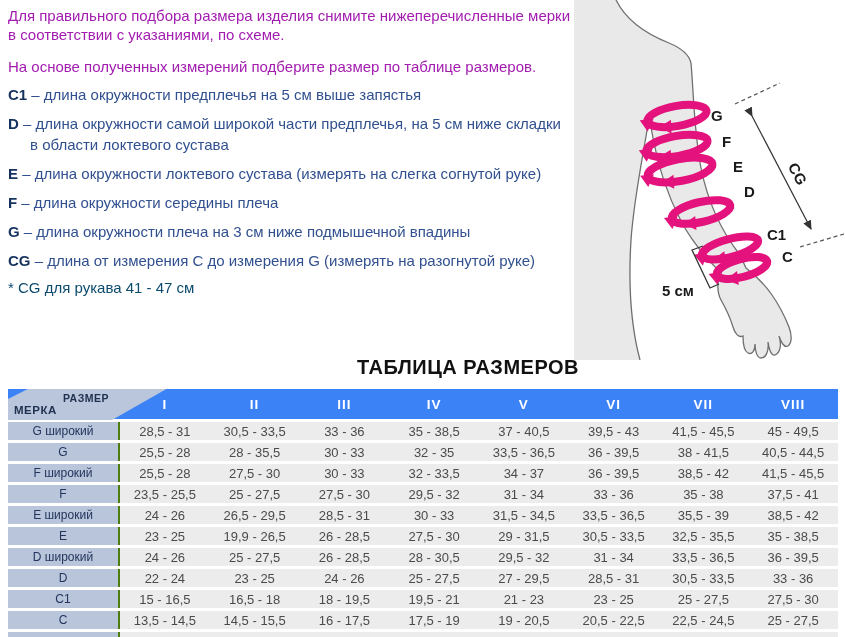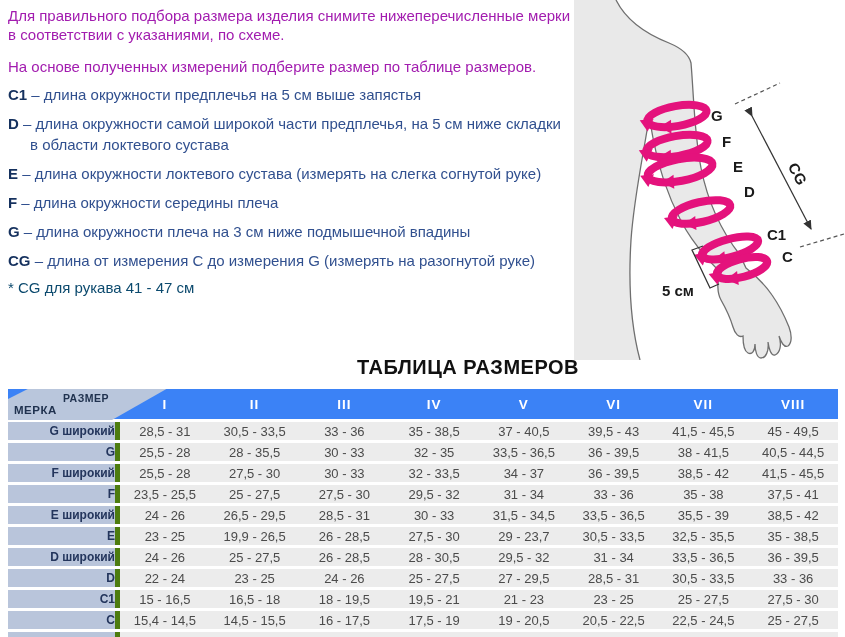--- a/index.html
+++ b/index.html
@@ -23,22 +23,22 @@
              font-size:20px;font-weight:bold;color:#111;white-space:nowrap;letter-spacing:.5px;text-align:right;}
 
   
   .size-table{position:absolute;left:8px;top:386px;width:830px;
               border-collapse:separate;border-spacing:0 3px;table-layout:fixed;}
   .size-table th{background:#3b82f6;color:#fff;font-size:13.5px;font-weight:bold;
                  height:30px;text-align:center;letter-spacing:1px;padding:0;}
   .size-table th.corner{position:relative;width:112px;padding:0;}
   .size-table td{background:#ececec;color:#4b4b4b;font-size:13px;height:18px;
                  text-align:center;padding:0;}
-  .size-table td.label{background:#b9c5db;color:#23355c;font-size:12px;font-weight:bold;
-                       border-right:5px solid #4d7c0f;text-align:right;}
+  .size-table td.label{background:#b9c5db;color:#23355c;font-size:12px;font-weight:normal;
+                       border-right:2px solid #4d7c0f;}
   .corner-light{position:absolute;left:0;top:0;width:165px;height:31px;background:#b9c6dc;
                 clip-path:polygon(0 32%, 12% 0, 96% 0, 63% 100%, 0 100%);}
   .corner-top{position:absolute;left:55px;top:3px;font-size:10.5px;font-weight:bold;
               color:#20324f;letter-spacing:.5px;}
   .corner-bottom{position:absolute;left:6px;bottom:3px;font-size:11.5px;font-weight:bold;
                  color:#20324f;letter-spacing:.5px;}
 </style>
 </head>
 <body>
 
@@ -219,21 +219,21 @@
           <td>33,5 - 36,5</td>
           <td>35,5 - 39</td>
           <td>38,5 - 42</td>
         </tr>
         <tr>
           <td class="label">E</td>
           <td>23 - 25</td>
           <td>19,9 - 26,5</td>
           <td>26 - 28,5</td>
           <td>27,5 - 30</td>
-          <td>29 - 23,7</td>
+          <td>29 - 31,5</td>
           <td>30,5 - 33,5</td>
           <td>32,5 - 35,5</td>
           <td>35 - 38,5</td>
         </tr>
         <tr>
           <td class="label">D широкий</td>
           <td>24 - 26</td>
           <td>25 - 27,5</td>
           <td>26 - 28,5</td>
           <td>28 - 30,5</td>
@@ -259,21 +259,21 @@
           <td>16,5 - 18</td>
           <td>18 - 19,5</td>
           <td>19,5 - 21</td>
           <td>21 - 23</td>
           <td>23 - 25</td>
           <td>25 - 27,5</td>
           <td>27,5 - 30</td>
         </tr>
         <tr>
           <td class="label">C</td>
-          <td>15,4 - 14,5</td>
+          <td>13,5 - 14,5</td>
           <td>14,5 - 15,5</td>
           <td>16 - 17,5</td>
           <td>17,5 - 19</td>
           <td>19 - 20,5</td>
           <td>20,5 - 22,5</td>
           <td>22,5 - 24,5</td>
           <td>25 - 27,5</td>
         </tr>
         <tr>
           <td class="label"></td>

